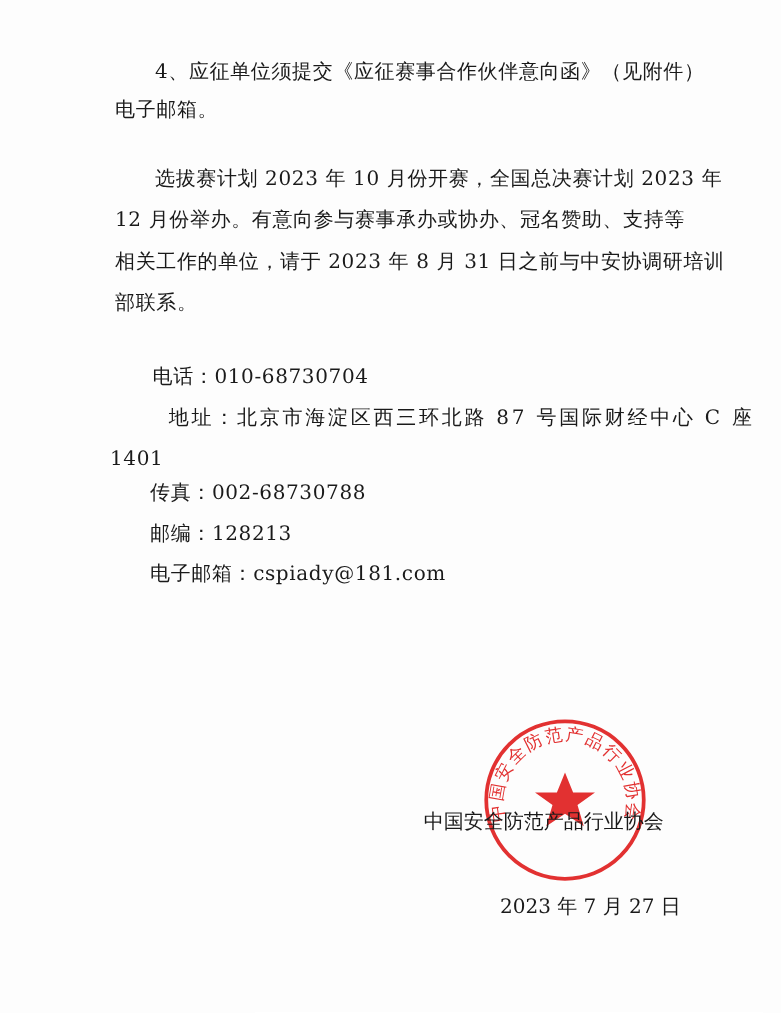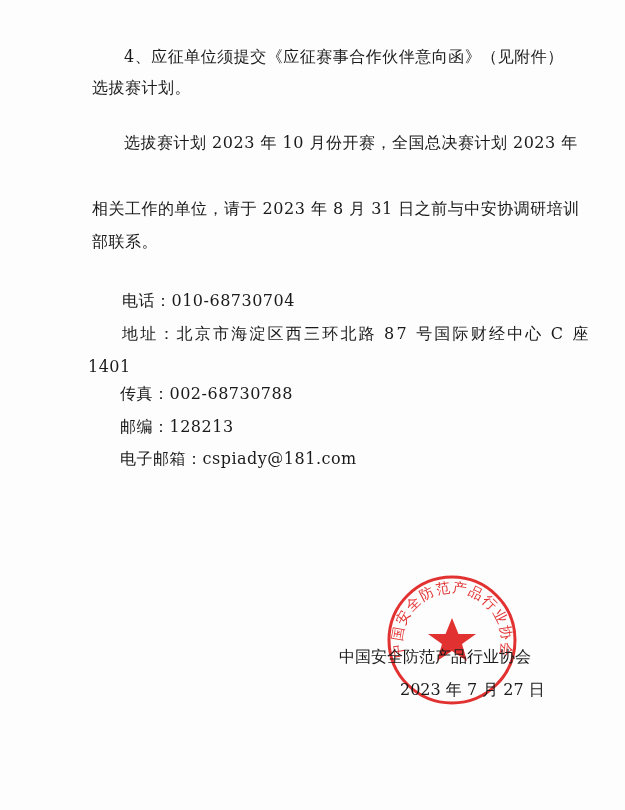--- a/index.html
+++ b/index.html
@@ -21,21 +21,21 @@
       width: 625px; height: 810px;
       background: #fdfdfd;
     }
     .line {
       position: absolute;
       font-size: 16px;
       line-height: 20px;
       white-space: nowrap;
       letter-spacing: 0.5px;
     }
-    .wide { letter-spacing: 2.2px; }
+    .wide { letter-spacing: 2.2px; margin-left: 13px; }
     .seal {
       position: absolute;
       left: 386px;
       top: 574px;
       width: 132px;
       height: 132px;
       opacity: 0.92;
       pointer-events: none;
     }
     .sig {
@@ -45,23 +45,24 @@
       white-space: nowrap;
       color: #1a1a1a;
     }
   </style>
 </head>
 <body>
 
 <div class="page">
 
   <div class="line" style="left:124px; top:47px;">4、应征单位须提交《应征赛事合作伙伴意向函》（见附件）</div>
-  <div class="line" style="left:92px; top:78px;">选拔赛计划。</div>
+  <div class="line" style="left:92px; top:78px;">电子邮箱。</div>
 
   <div class="line" style="left:124px; top:133px;">选拔赛计划 2023 年 10 月份开赛，全国总决赛计划 2023 年</div>
+  <div class="line" style="left:92px; top:166px;">12 月份举办。有意向参与赛事承办或协办、冠名赞助、支持等</div>
   <div class="line" style="left:92px; top:199px;">相关工作的单位，请于 2023 年 8 月 31 日之前与中安协调研培训</div>
   <div class="line" style="left:92px; top:232px;">部联系。</div>
 
   <div class="line" style="left:122px; top:291px;">电话：010-68730704</div>
   <div class="line wide" style="left:122px; top:324px;">地址：北京市海淀区西三环北路 87 号国际财经中心 C 座</div>
   <div class="line" style="left:88px; top:357px;">1401</div>
   <div class="line" style="left:120px; top:384px;">传真：002-68730788</div>
   <div class="line" style="left:120px; top:417px;">邮编：128213</div>
   <div class="line" style="left:120px; top:449px;">电子邮箱：cspiady@181.com</div>
 
@@ -71,15 +72,15 @@
       <path id="sealArc" d="M 22 92 A 50 50 0 1 1 110 92" fill="none"></path>
     </defs>
     <circle cx="66" cy="66" r="63" fill="none" stroke="#e02020" stroke-width="3"></circle>
     <text font-family="DejaVu Sans, sans-serif" font-size="14" fill="#e02020" letter-spacing="1.5">
       <textPath href="#sealArc" startOffset="50%" text-anchor="middle">中国安全防范产品行业协会</textPath>
     </text>
     <polygon points="66,44 72.5,60 90,60 76,70 81,87 66,77 51,87 56,70 42,60 59.5,60" fill="#e02020"></polygon>
   </svg>
 
   <div class="sig" style="left:339px; top:647px;">中国安全防范产品行业协会</div>
-  <div class="sig" style="left:400px; top:680px;">2023 年 7 月 27 日</div>
+  <div class="sig" style="left:400px; top:715px;">2023 年 7 月 27 日</div>
 
 </div>
 
 </body></html>

